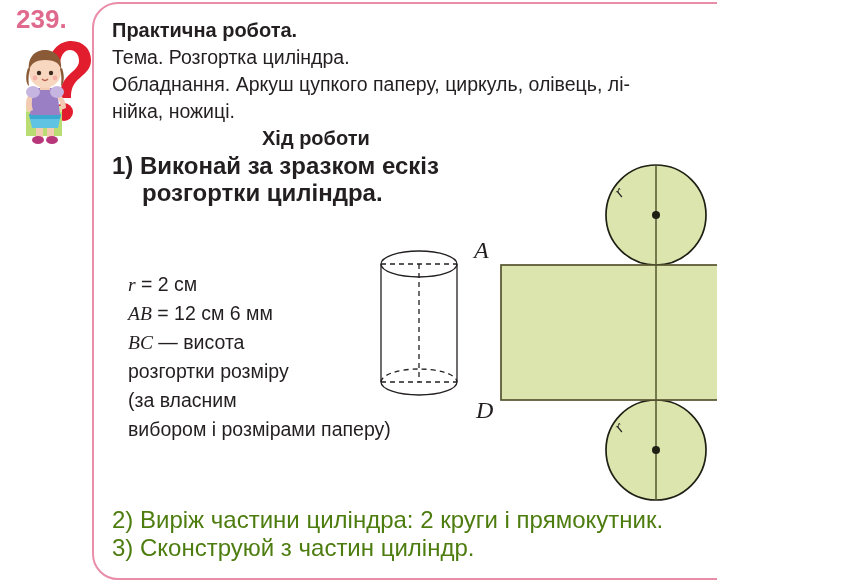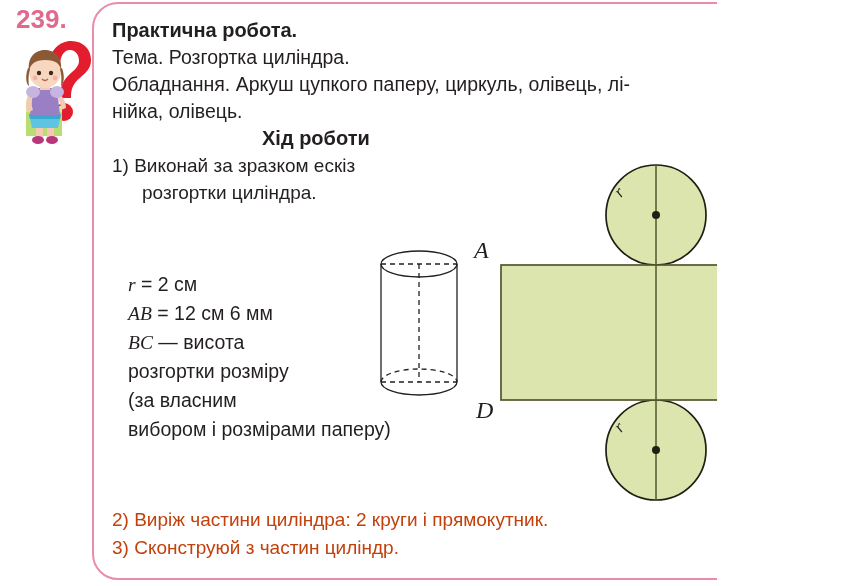--- a/index.html
+++ b/index.html
@@ -70,21 +70,22 @@
     font-size: 20px;
   }
 
   .hid-roboty {
     font-weight: bold;
     font-size: 20px;
     padding-left: 150px;
   }
 
   .step1 {
-    font-size: 19px;
+    font-size: 24px;
+    font-weight: bold;
   }
   .step1 .indent { display: inline-block; width: 30px; }
 
   
   .given {
     position: absolute;
     left: 128px;
     top: 270px;
     width: 250px;
     font-size: 19.5px;
@@ -92,23 +93,23 @@
     color: #231f20;
   }
   .given div { white-space: nowrap; }
 
   
   .bottom-steps {
     position: absolute;
     left: 112px;
     top: 506px;
     width: 700px;
-    font-size: 19px;
+    font-size: 24px;
     line-height: 28px;
-    color: #c2410c;
+    color: #4d7c0f;
   }
 
   
   svg { display: block; }
   .fig-cylinder {
     position: absolute;
     left: 364px;
     top: 242px;
   }
   .fig-net {
@@ -186,21 +187,21 @@
   <div class="textcol">
     <p class="line-heading">Практична робота.</p>
     <p>
       <span class="b">Тема.</span>
       <span>Розгортка циліндра.</span>
     </p>
     <p>
       <span class="b">Обладнання.</span>
       <span>Аркуш цупкого паперу, циркуль, олівець, лі-</span>
     </p>
-    <p>нійка, олівець.</p>
+    <p>нійка, ножиці.</p>
     <p class="hid-roboty">Хід роботи</p>
     <p class="step1">1) Виконай за зразком ескіз</p>
     <p class="step1"><span class="indent"></span><span>розгортки циліндра.</span></p>
   </div>
 
   <div class="given">
     <div>
       <span class="mi">r</span><span> = 2 см</span>
     </div>
     <div>

